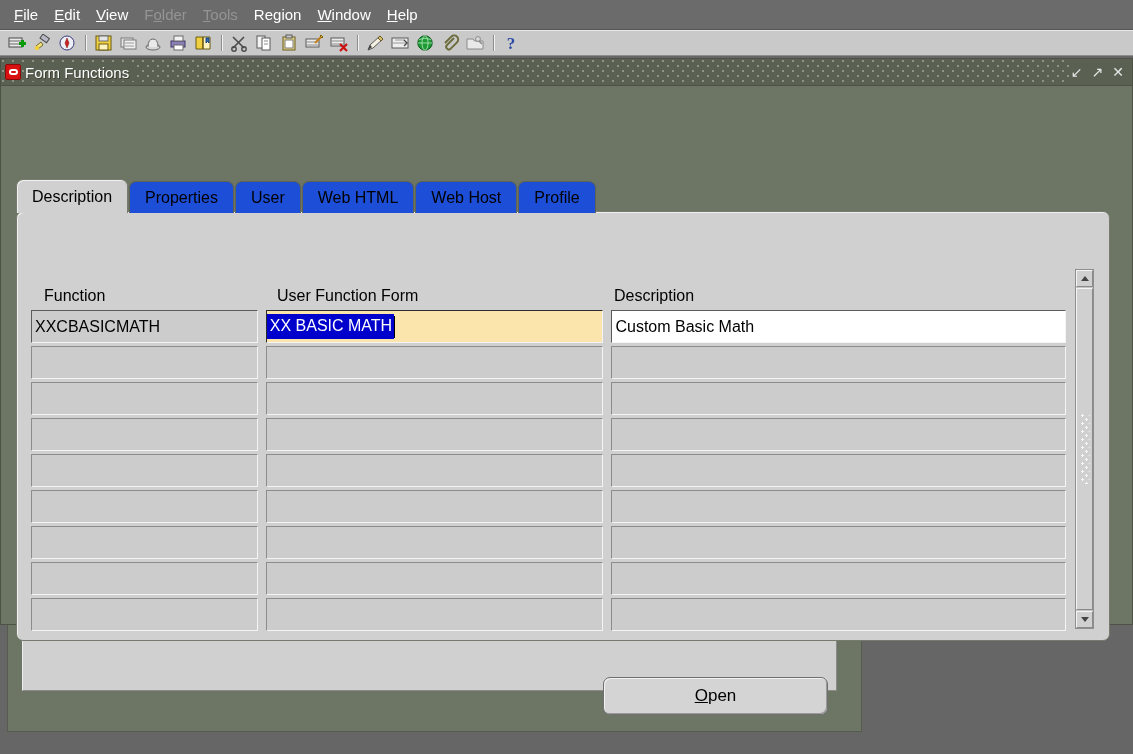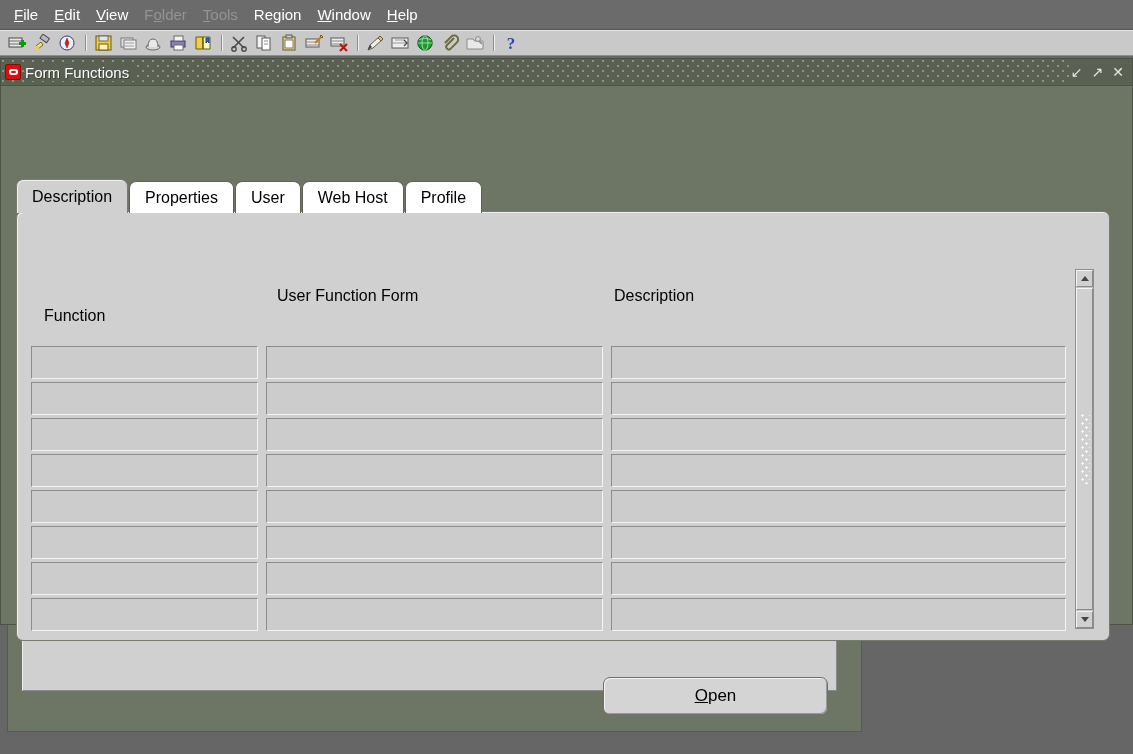--- a/index.html
+++ b/index.html
@@ -192,21 +192,21 @@
     left: 15px; top: 120px;
     height: 34px;
     display: flex; align-items: flex-end;
     z-index: 5;
   }
   .tab {
     height: 32px;
     padding: 0 15px;
     display: flex; align-items: center; justify-content: center;
     font-size: 16px; color: #000;
-    background: #ffffff;
+    background: #1d4ed8;
     border: 1px solid #5e6355;
     border-bottom: none;
     border-top-left-radius: 7px;
     border-top-right-radius: 7px;
     margin-right: 1px;
     cursor: default;
     white-space: nowrap;
   }
   .tab.active {
     background: #d0d0d0;
@@ -228,21 +228,21 @@
     box-shadow: inset 1px 1px 0 #efefef;
   }
 
   
   .colhdr {
     position: absolute;
     font-size: 16px; color: #000;
     top: 228px;
     white-space: nowrap;
   }
-  #hdr-function { left: 43px; margin-top: 20px; }
+  #hdr-function { left: 43px; }
   #hdr-userfn   { left: 276px; }
   #hdr-desc     { left: 613px; }
 
   
   #grid {
     position: absolute;
     left: 30px; top: 251px;
     width: 1035px; height: 323px;
   }
   .grow {
@@ -538,32 +538,43 @@
         <div class="tab active">
           <span>Description</span>
         </div>
         <div class="tab">
           <span>Properties</span>
         </div>
         <div class="tab">
           <span>User</span>
         </div>
         <div class="tab">
+          <span>Web HTML</span>
+        </div>
+        <div class="tab">
           <span>Web Host</span>
         </div>
         <div class="tab">
           <span>Profile</span>
         </div>
       </div>
 
     <div class="colhdr" id="hdr-function">Function</div>
     <div class="colhdr" id="hdr-userfn">User Function Form</div>
     <div class="colhdr" id="hdr-desc">Description</div>
 
     <div id="grid">
+        <div class="grow current" style="top: 0px;">
+          <div class="gcell c1">XXCBASICMATH</div>
+          <div class="gcell c2">
+            <span class="sel">XX BASIC MATH</span>
+            <span class="caret"></span>
+          </div>
+          <div class="gcell c3">Custom Basic Math</div>
+        </div>
         <div class="grow" style="top: 36px;">
           <div class="gcell c1"></div>
           <div class="gcell c2"></div>
           <div class="gcell c3"></div>
         </div>
         <div class="grow" style="top: 72px;">
           <div class="gcell c1"></div>
           <div class="gcell c2"></div>
           <div class="gcell c3"></div>
         </div>

